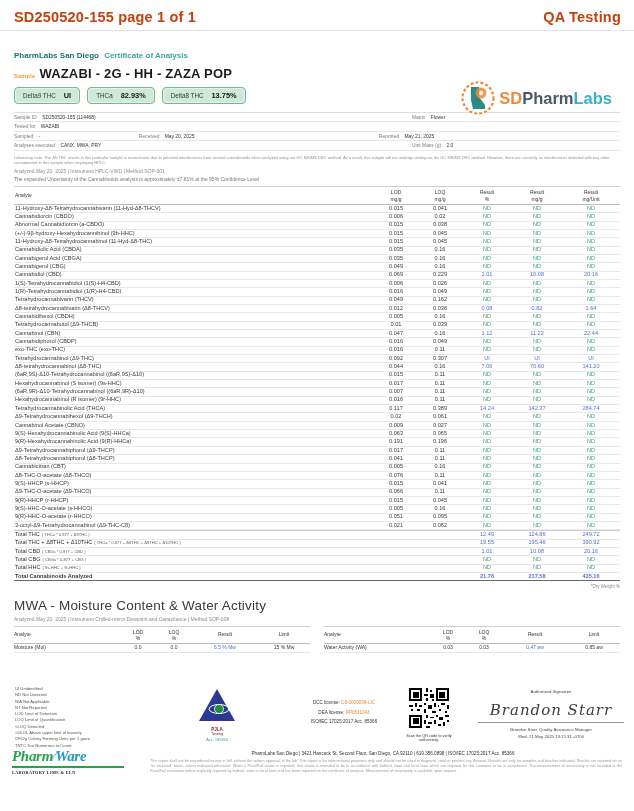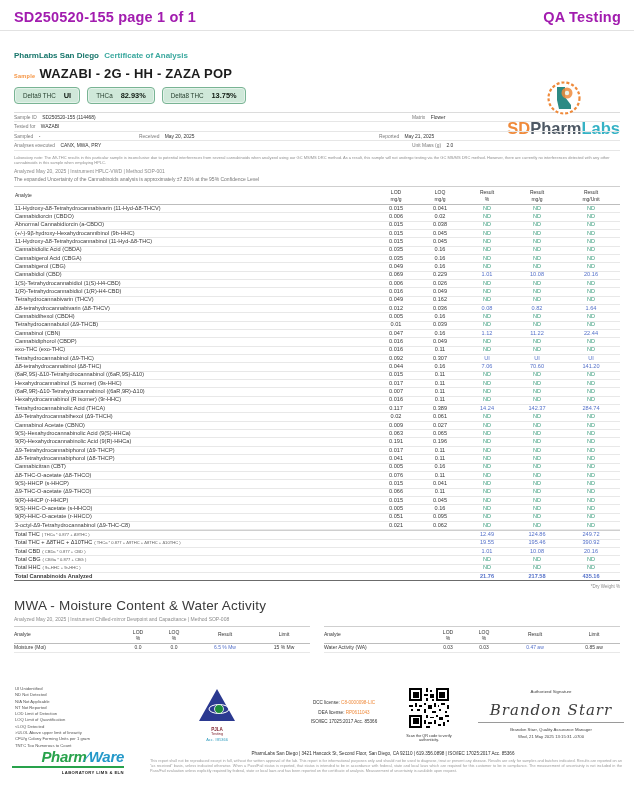--- a/index.html
+++ b/index.html
@@ -4,36 +4,36 @@
 <style>
   * { margin:0; padding:0; box-sizing:border-box; }
   html,body { background:#ffffff; }
   body {
     width:634px; height:811px; position:relative; overflow:hidden;
     font-family:"Liberation Sans", sans-serif; color:#222;
   }
   
   .topbar { display:flex; justify-content:space-between; align-items:flex-start;
     padding:9px 13px 5px 14px; border-bottom:1px solid #e2e2e2; }
-  .topbar .doc-id, .topbar .qa { font-size:14.5px; font-weight:600; color:#a21caf; letter-spacing:.2px; }
+  .topbar .doc-id, .topbar .qa { font-size:14.5px; font-weight:600; color:#c2410c; letter-spacing:.2px; }
   .content { padding:0 14px; position:relative; }
   
   .brandline { margin-top:20px; font-size:8px; }
   .brand-name { color:#16756a; font-weight:bold; }
   .brand-coa  { color:#3aa89e; font-weight:600; margin-left:3px; }
   .sampleline { margin-top:6px; display:flex; align-items:baseline; }
   .sample-label { color:#f5923e; font-size:5.5px; font-weight:bold; margin-right:4px; letter-spacing:.3px; }
   .sample-name { font-size:13px; font-weight:bold; color:#1c1c1c; letter-spacing:.2px; }
   .badges { display:flex; gap:7px; margin-top:6px; }
   .badge { background:#cfe8d9; border:1px solid #79b494; border-radius:4px;
     padding:3px 8px; font-size:6.3px; color:#27402f; display:flex; align-items:center; gap:4px; box-shadow:0 0 0 1px #e4f2ea inset; }
   .badge .bformula { font-size:4.6px; color:#3c5345; }
   .badge .bval { font-weight:bold; font-size:7.4px; color:#101b13; }
   
-  .logo { position:absolute; top:29px; right:14px; display:flex; align-items:center; gap:3px;flex-direction:column; }
+  .logo { position:absolute; top:29px; right:22px; display:flex; align-items:center; gap:3px; }
   .logo-text { font-size:16.5px; font-weight:bold; }
   .lg-sd { color:#ef8a3b; } .lg-pharm { color:#4d5864; } .lg-labs { color:#35b2c5; }
   
   .info { margin-top:8px; border-top:1px solid #dcdcdc; font-size:4.9px; color:#333; }
   .info-row { position:relative; border-bottom:1px solid #e6e6e6; padding:1.8px 0 1.6px 0; min-height:5px; }
   .ilabel { color:#7a7a7a; margin-right:4px; }
   .pos-received { position:absolute; left:125px; top:1.8px; }
   .pos-reported { position:absolute; left:365px; top:1.8px; }
   .pos-right    { position:absolute; left:398px; top:1.8px; }
   
@@ -77,21 +77,21 @@
   .qrbox { position:absolute; left:406px; top:688px; width:46px; text-align:center; }
   .qr-caption { font-size:3.8px; color:#333; margin-top:2px; }
   .sig { position:absolute; left:478px; top:689px; width:146px; text-align:center; }
   .sig-label { font-size:4.4px; color:#3d3d3d; }
   .sig-name { font-family:"DejaVu Serif", serif; font-style:italic; font-size:15px; color:#3c3c3c;
     margin-top:7px; padding-bottom:3px; border-bottom:1px solid #9a9a9a; letter-spacing:1px; }
   .sig-meta { font-size:4.3px; color:#464646; margin-top:4px; line-height:1.6; }
   .address { position:absolute; left:140px; top:751px; width:486px; text-align:center; font-size:4.6px; color:#2f2f2f; }
   .disclaimer { position:absolute; left:150px; top:759px; width:472px; font-size:3.8px; color:#9a9a9a;
     text-align:justify; line-height:1.35; }
-  .pharmware { position:absolute; left:12px; top:748px; width:112px; text-align:right; }
+  .pharmware { position:absolute; left:12px; top:748px; width:112px; text-align:left;font-family:Liberation Serif, serif; }
   .pw-name { font-size:15px; font-weight:bold; font-style:italic; letter-spacing:-.3px; }
   .pw-pharm { color:#28a24b; } .pw-slash { color:#2398c9; font-weight:400; } .pw-ware { color:#2398c9; }
   .pw-sub { font-size:4.2px; letter-spacing:.4px; color:#1d1d1d; border-top:2px solid #28a24b; margin-top:1px; padding-top:1.5px; font-weight:bold; }
 </style>
 </head>
 <body>
 
 <div class="topbar">
   <span class="doc-id">SD250520-155 page 1 of 1</span>
   <span class="qa">QA Testing</span>

